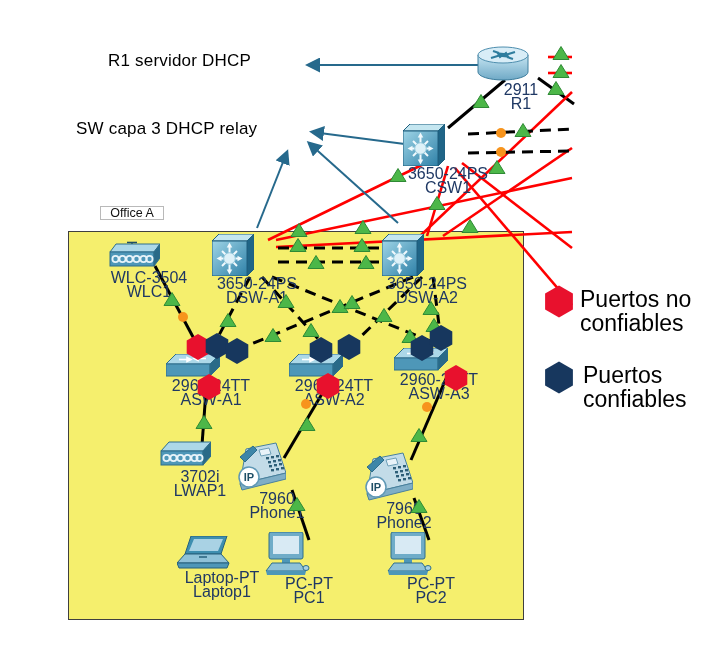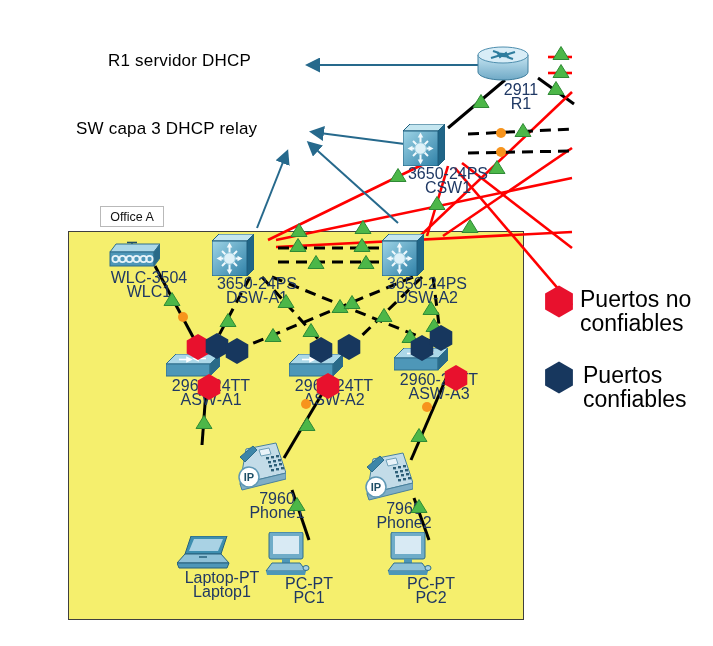--- a/index.html
+++ b/index.html
@@ -6,21 +6,21 @@
   #canvas{
     position:relative;width:713px;height:646px;background:#ffffff;overflow:hidden;
     font-family:"Liberation Sans",sans-serif;
   }
   .abs{position:absolute;}
   #office-zone{
     position:absolute;left:68px;top:231px;width:456px;height:389px;
     background:#F5EF6D;border:1.5px solid #3f3f3f;box-sizing:border-box;
   }
   #office-label{
-    position:absolute;left:100px;top:206px;width:64px;height:21px;
+    position:absolute;left:100px;top:206px;width:64px;height:14px;
     background:#ffffff;border:1px solid #b9b9b9;box-sizing:border-box;
     font-size:12.5px;color:#111;display:flex;align-items:center;justify-content:center;
   }
   svg.layer{position:absolute;left:0;top:0;}
   #marker-layer{pointer-events:none;}
   .device{position:absolute;width:90px;text-align:center;}
   .device .icon{display:flex;}
   .dev-label{font-size:16px;line-height:13px;color:#1F3864;margin-top:1px;white-space:nowrap;}
   .annotation{
     position:absolute;font-size:17px;color:#000;white-space:nowrap;letter-spacing:.2px;
@@ -282,20 +282,39 @@
           <circle cx="32.5" cy="19" r="3.1"></circle>
             <circle cx="39.5" cy="19" r="3.1"></circle>
             <circle cx="45.5" cy="19" r="3.1"></circle>
         </g>
       </svg>
     </div>
     <div class="dev-label">WLC-3504</div>
     <div class="dev-label">WLC1</div>
   </div>
 
+  <div class="device" style="left:155px;top:441px;">
+    <div class="icon">
+      <svg width="56" height="28" viewBox="0 0 56 28">
+        <polygon points="6,10 14,1 56,1 48,10" fill="#ACD8E8" stroke="#2E6E8C"></polygon>
+        <rect x="6" y="10" width="42" height="14" fill="#4E97B8" stroke="#2E6E8C"></rect>
+        <polygon points="48,10 56,1 56,15 48,24" fill="#296A88" stroke="#2E6E8C"></polygon>
+        <g fill="none" stroke="#E8F4FA" stroke-width="1.8">
+          <circle cx="11.5" cy="17" r="3.1"></circle>
+            <circle cx="18.5" cy="17" r="3.1"></circle>
+            <circle cx="25.5" cy="17" r="3.1"></circle>
+          <circle cx="32.5" cy="17" r="3.1"></circle>
+            <circle cx="39.5" cy="17" r="3.1"></circle>
+            <circle cx="44.5" cy="17" r="3.1"></circle>
+        </g>
+      </svg>
+    </div>
+    <div class="dev-label">3702i</div>
+    <div class="dev-label">LWAP1</div>
+  </div>
 
   <div class="device" style="left:232px;top:441px;">
     <div class="icon">
       <svg width="54" height="50" viewBox="0 0 54 50">
         <polygon points="14,8 44,2 54,32 8,43" fill="#C3DCE8" stroke="#49819E"></polygon>
         <polygon points="8,43 54,32 54,38 10,49" fill="#7FAEC6" stroke="#49819E"></polygon>
         <polygon points="8,16 21,5 25,9 13,21" fill="#3E86A8" stroke="#2E6E8C"></polygon>
         <polygon points="27,9 37,7 39,13 29,15" fill="#E8F2F8" stroke="#6FA0B8"></polygon>
         <g fill="#2E5F78">
           <rect x="34" y="16" width="3" height="2.4"></rect>

